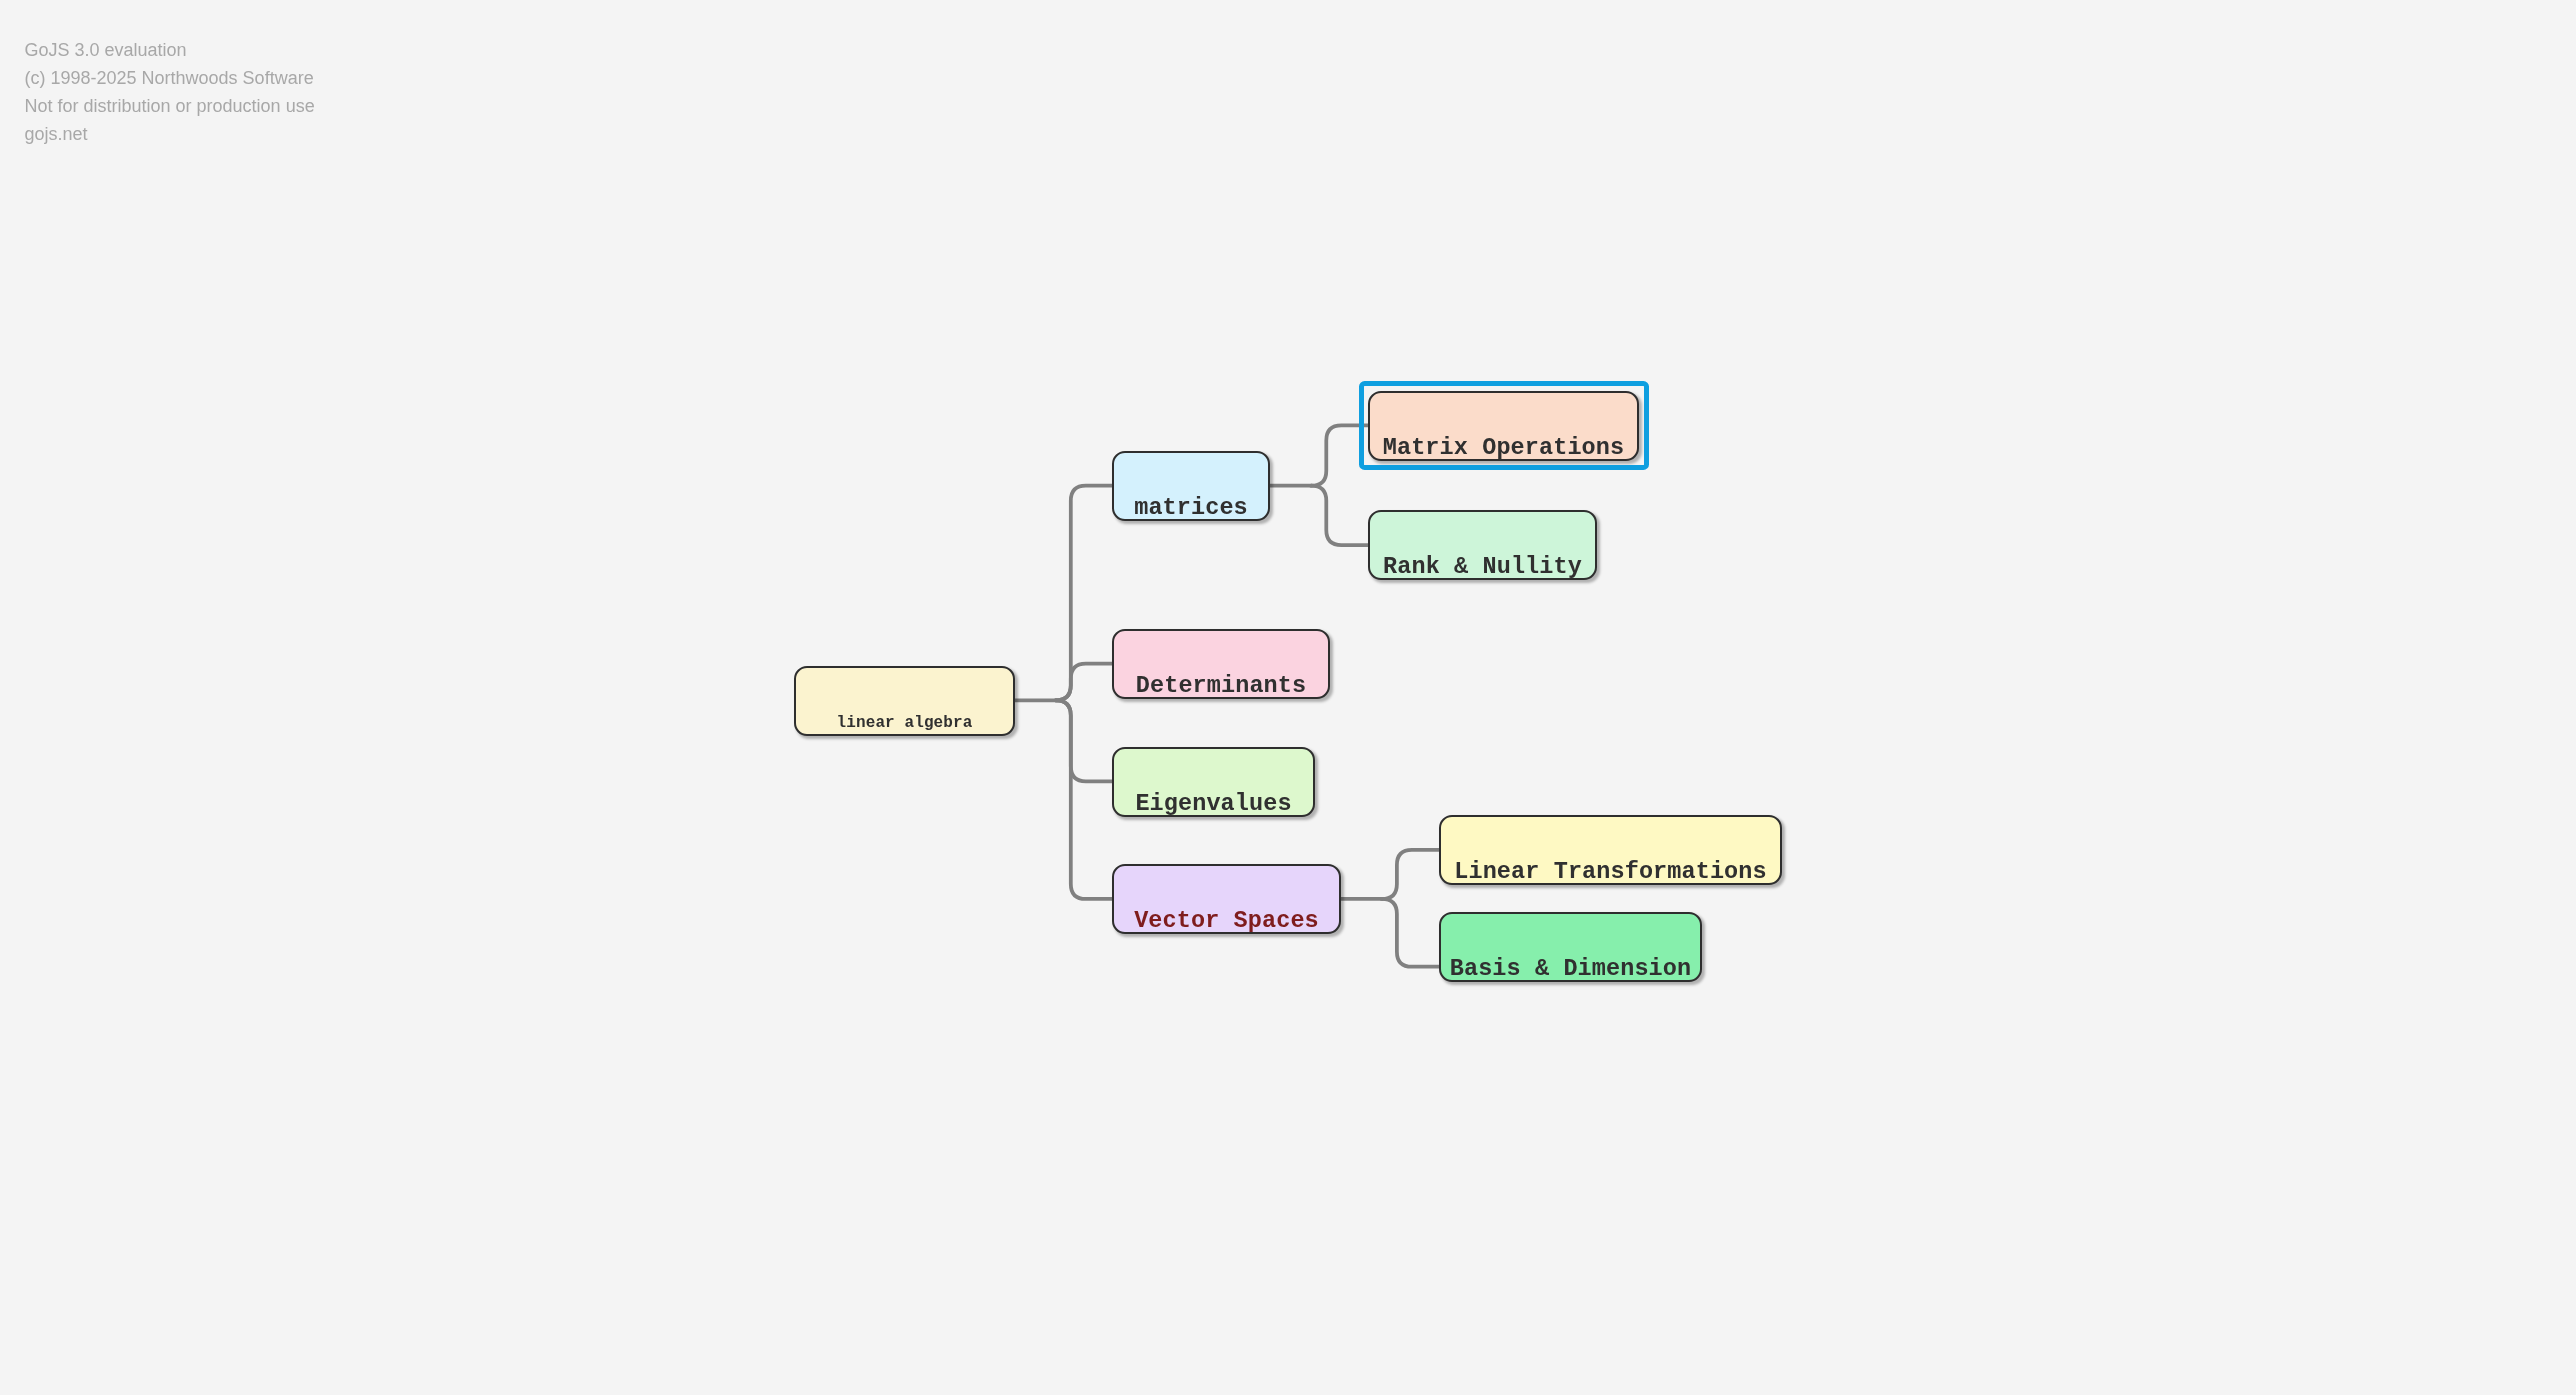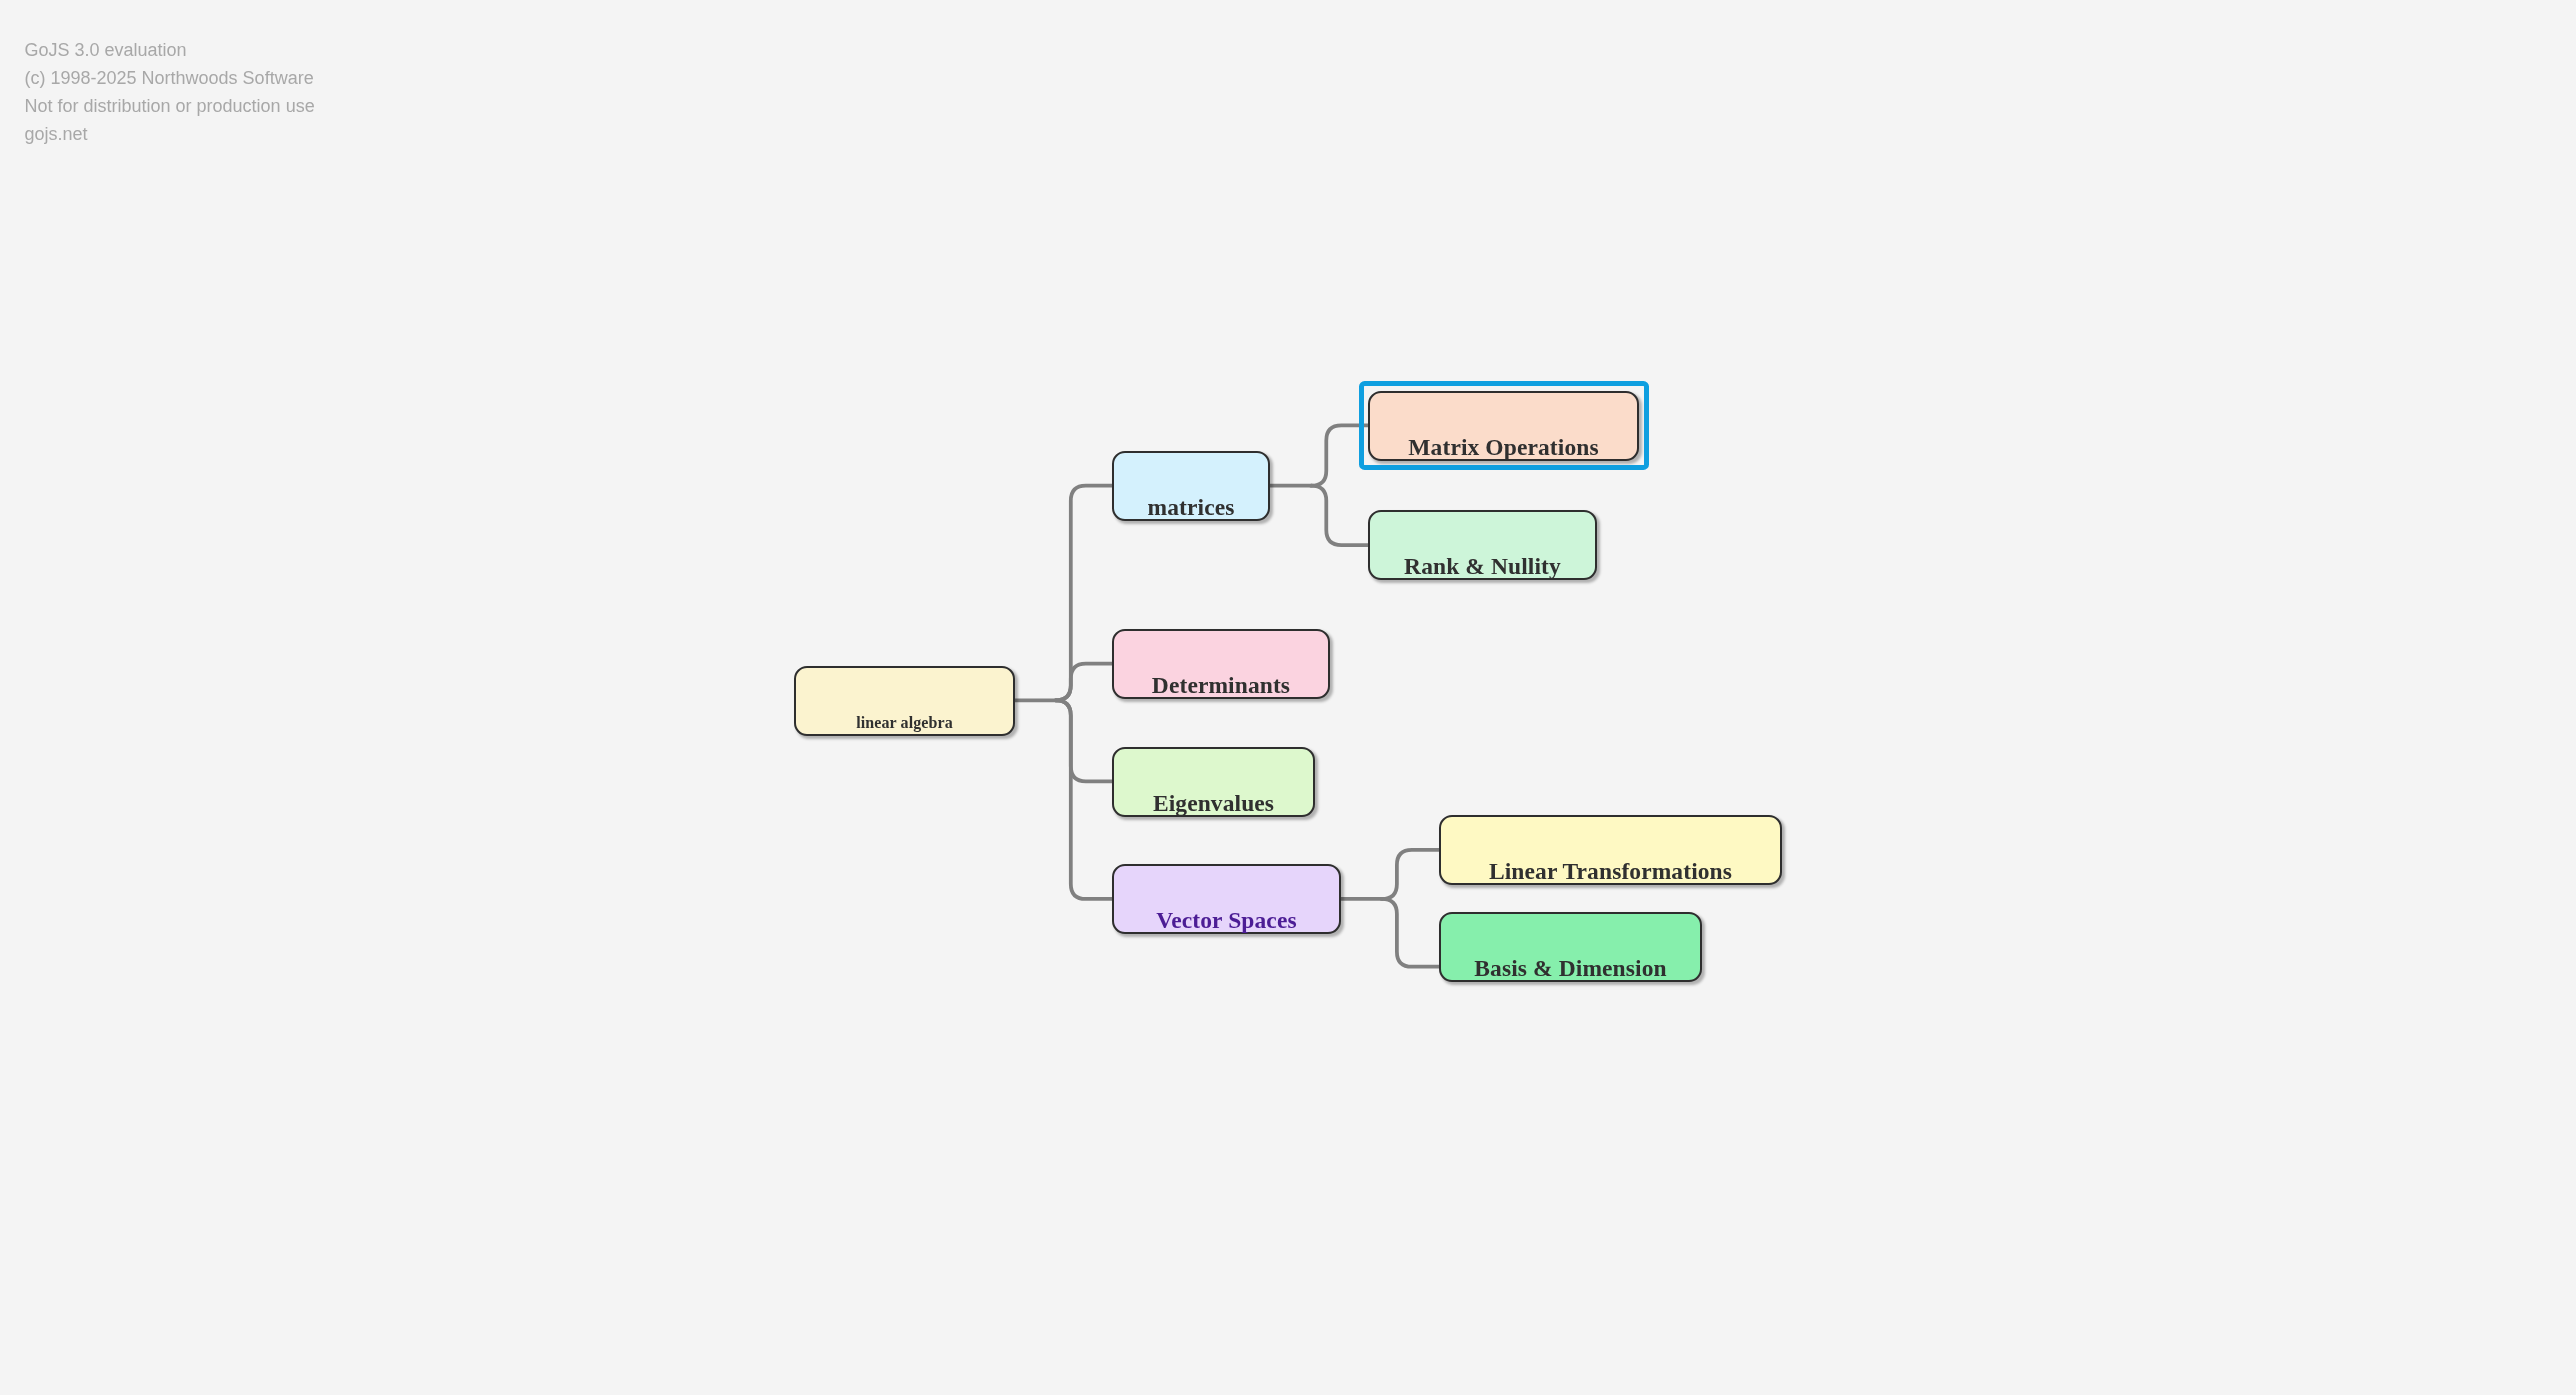--- a/index.html
+++ b/index.html
@@ -58,21 +58,21 @@
     box-sizing: border-box;
     display: flex;
     align-items: center;
     justify-content: center;
     border: 2.8px solid #2e2e2e;
     border-radius: 13px;
     box-shadow: 2.8px 2.8px 2.8px rgba(0,0,0,0.28);
     cursor: pointer;
   }
   .node-text {
-    font-family: Liberation Serif, serif;
+    font-family: Liberation Mono, monospace;
     font-weight: bold;
     font-size: 23.5px;
     color: #303030;
     letter-spacing: 0.1px;
     white-space: nowrap;
     user-select: none;
     margin-top: 43px;
   }
   .node.root .node-text {
     font-size: 16px;
@@ -115,21 +115,21 @@
         <div class="node" style="left: 1112px; top: 451px; width: 158px; height: 70px; background: rgb(212, 241, 253); border-color: rgb(46, 46, 46);">
           <span class="node-text" style="color: rgb(48, 48, 48);">matrices</span>
         </div>
         <div class="node" style="left: 1112px; top: 629px; width: 218px; height: 70px; background: rgb(251, 211, 224); border-color: rgb(46, 46, 46);">
           <span class="node-text" style="color: rgb(48, 48, 48);">Determinants</span>
         </div>
         <div class="node" style="left: 1112px; top: 747px; width: 203px; height: 70px; background: rgb(221, 248, 205); border-color: rgb(46, 46, 46); justify-content: center;">
           <span class="node-text" style="color: rgb(48, 48, 48);">Eigenvalues</span>
         </div>
         <div class="node" style="left: 1112px; top: 864px; width: 229px; height: 70px; background: rgb(230, 213, 251); border-color: rgb(46, 46, 46);">
-          <span class="node-text" style="color: #4c1d95;">Vector Spaces</span>
+          <span class="node-text" style="color: #7f1d1d;">Vector Spaces</span>
         </div>
         <div class="selection-adornment" style="left: 1359px; top: 381px; width: 290px; height: 89px; border-color: rgb(15, 159, 224);"></div>
         <div class="node" style="left: 1368px; top: 391px; width: 271px; height: 70px; background: rgb(251, 220, 202); border-color: rgb(46, 46, 46);">
           <span class="node-text" style="color: rgb(48, 48, 48);">Matrix Operations</span>
         </div>
         <div class="node" style="left: 1368px; top: 510px; width: 229px; height: 70px; background: rgb(205, 245, 217); border-color: rgb(46, 46, 46);">
           <span class="node-text" style="color: rgb(48, 48, 48);">Rank &amp; Nullity</span>
         </div>
         <div class="node" style="left: 1439px; top: 815px; width: 343px; height: 70px; background: #fef9c3; border-color: rgb(46, 46, 46);">
           <span class="node-text" style="color: rgb(48, 48, 48);">Linear Transformations</span>

